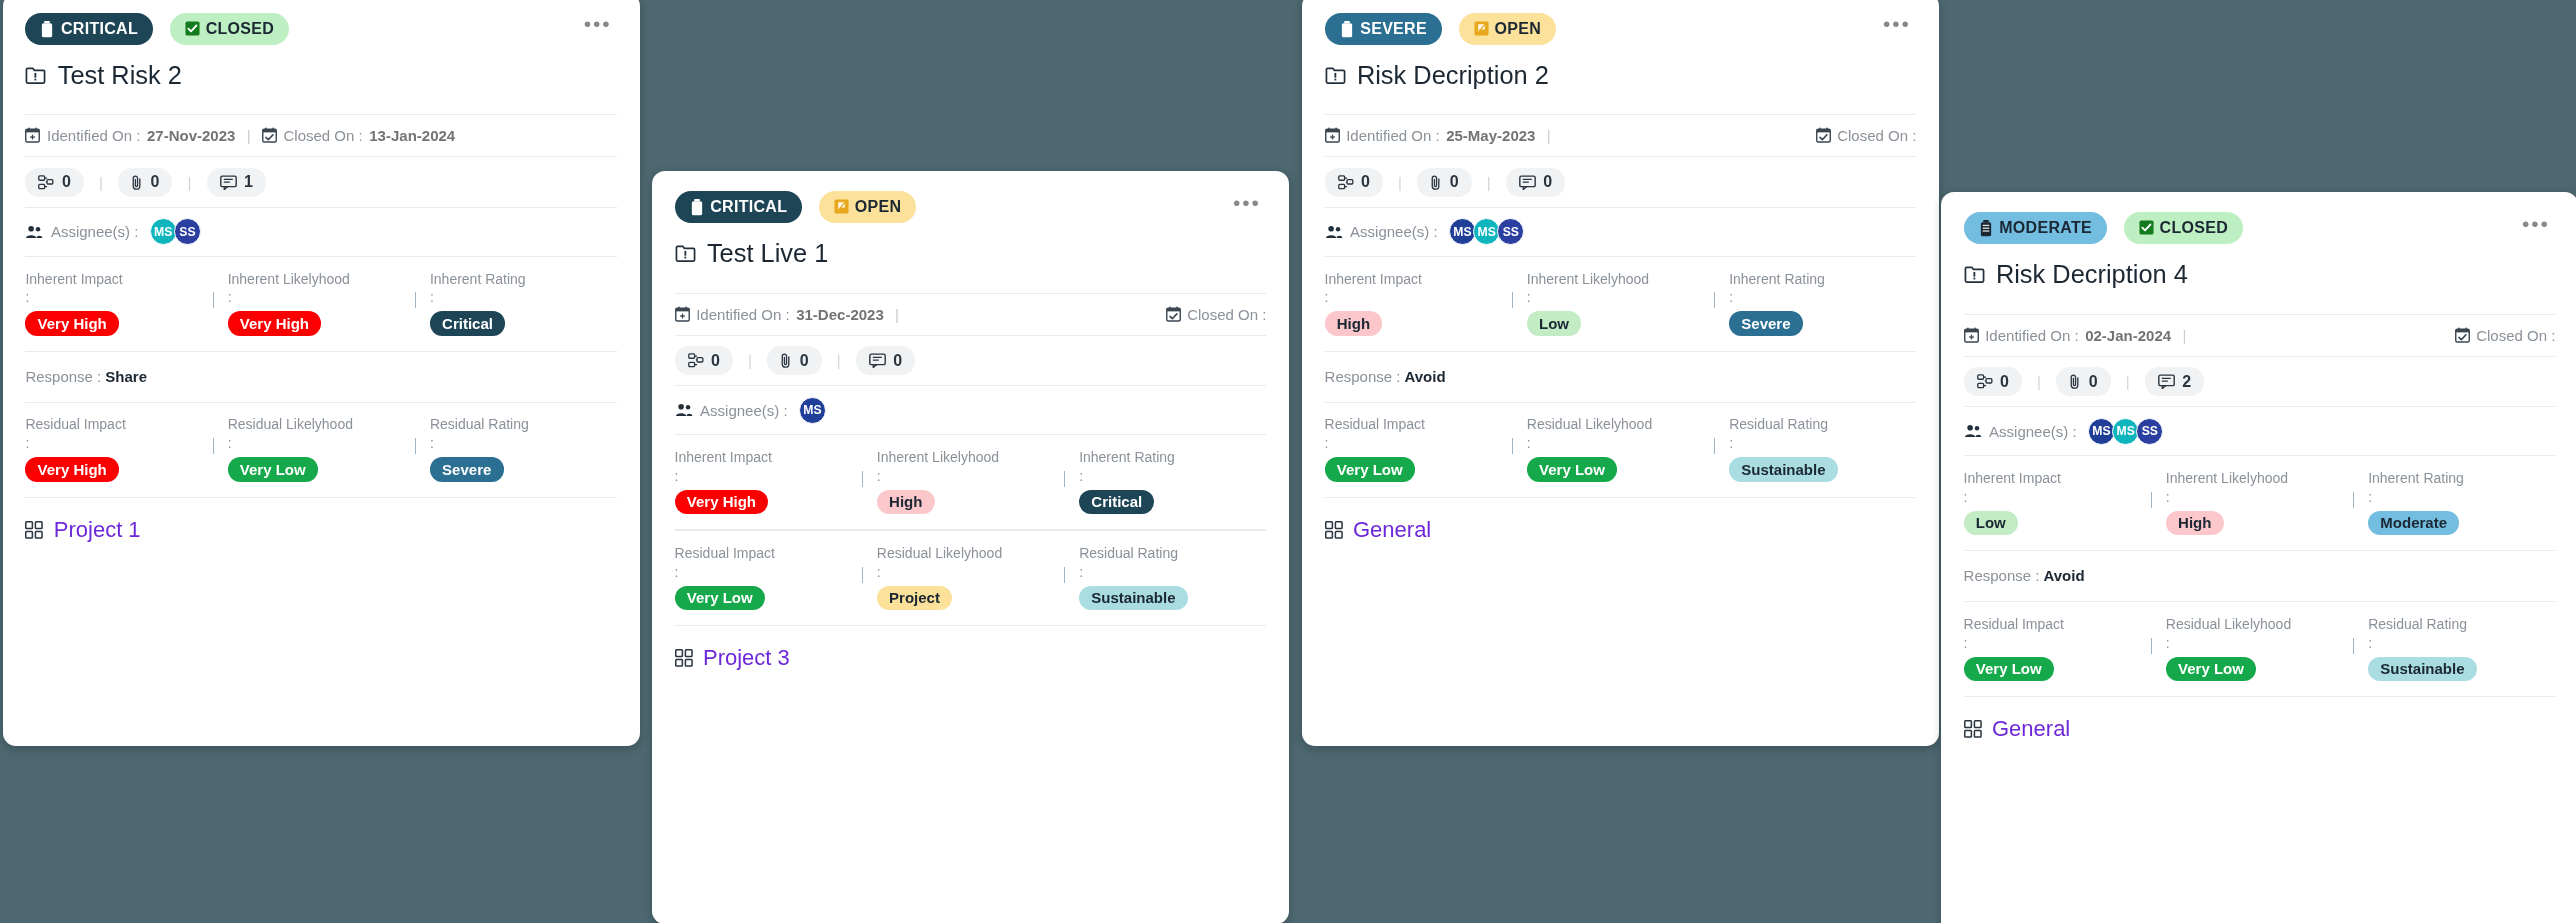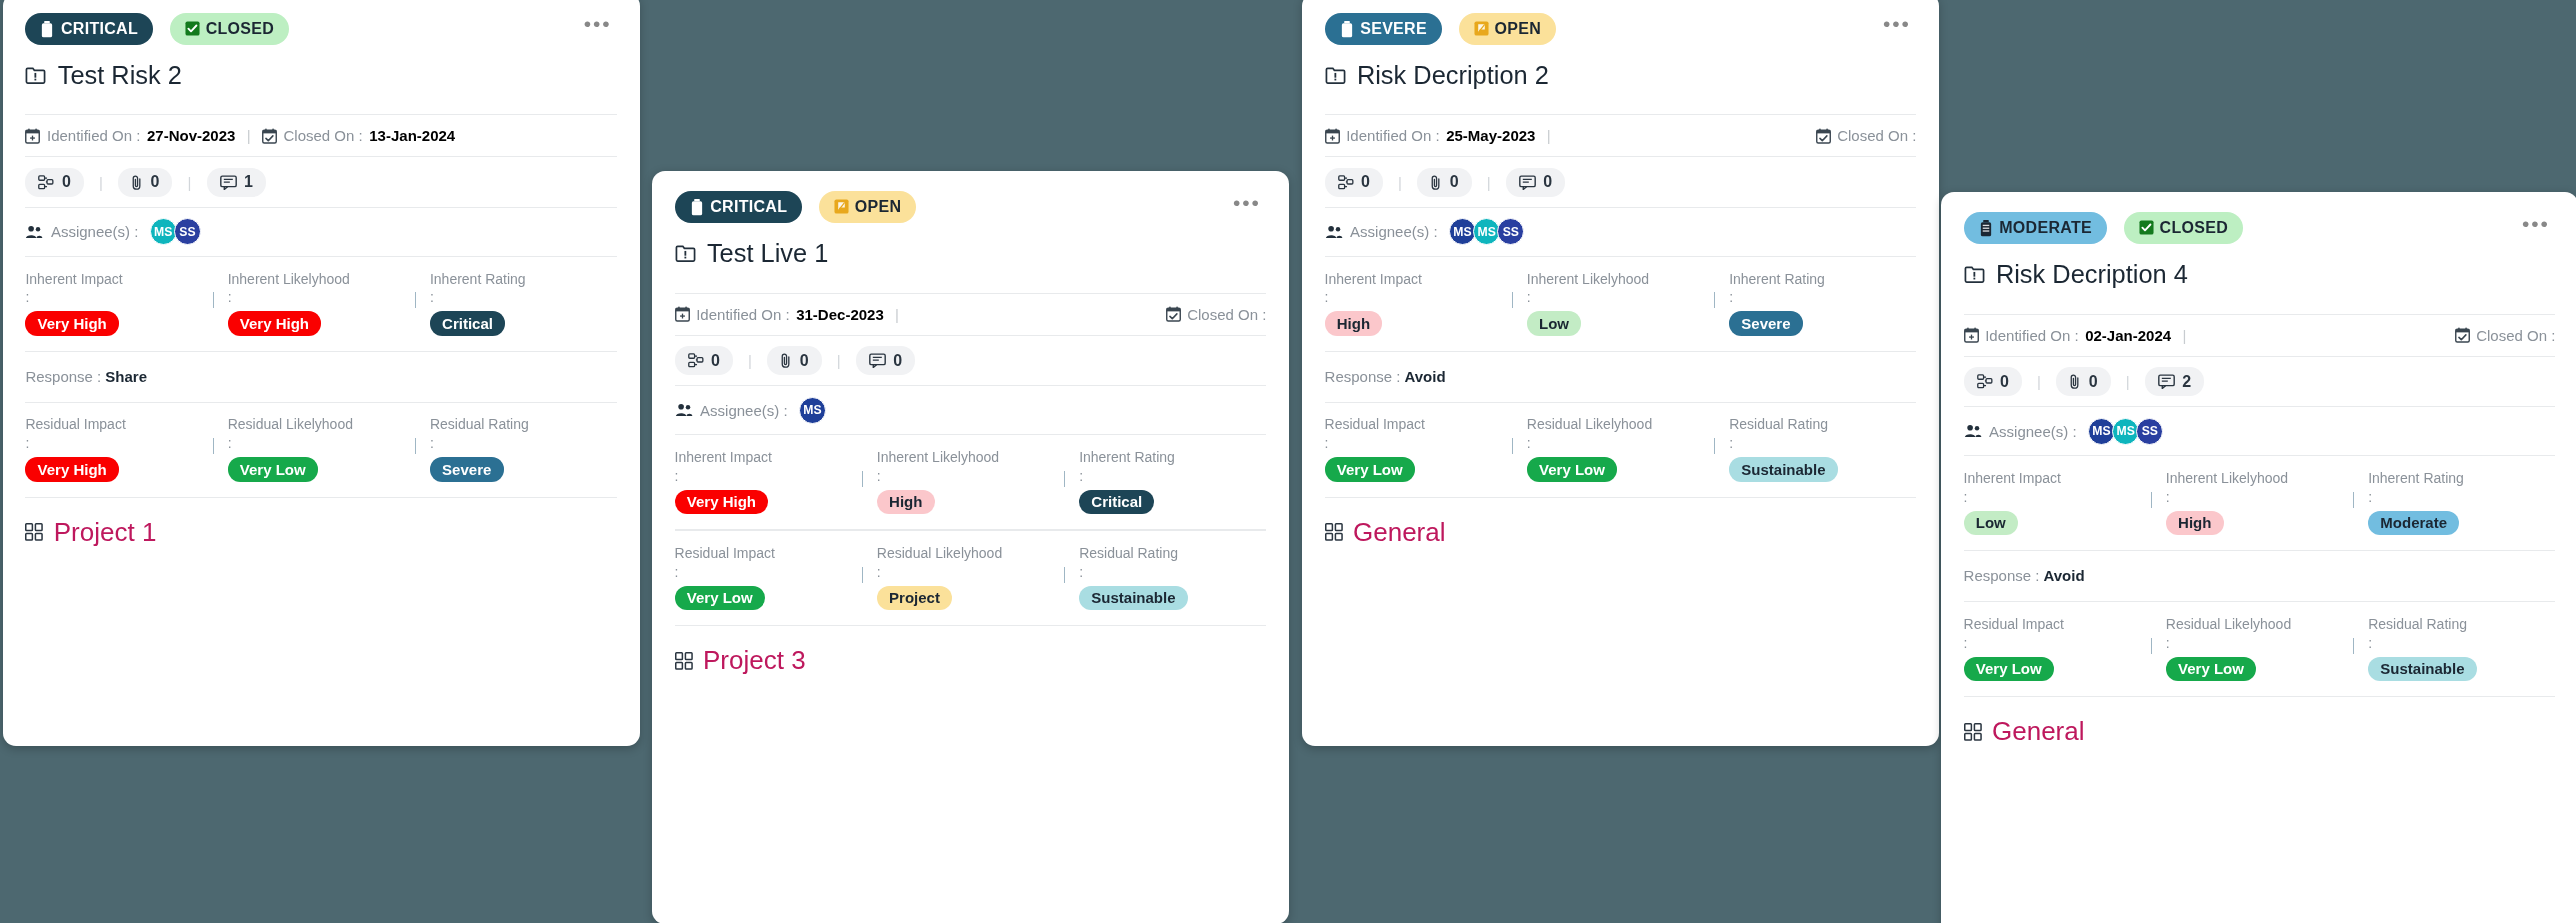--- a/index.html
+++ b/index.html
@@ -48,23 +48,23 @@
   .title-txt { font-size: 25.4px; color: #1b2733; font-weight: 400; }
 
   .sep { height: 0.9px; background: #e8eaec; width: 100%; }
 
   
   .date-row {
     display: flex; align-items: center;
     padding: 12.2px 0; font-size: 15px; color: #8a9199;
     white-space: nowrap; gap: 7.5px;
   }
-  .date-row b { color: #000000; font-weight: 700; }
+  .date-row b { color: #737373; font-weight: 700; }
   .vbar { color: #c8ccd0; padding: 0 3.8px; }
-  .date-seg { display: flex; align-items: center; gap: 6.6px; }
+  .date-seg { display: flex; align-items: flex-start; gap: 6.6px; }
   .date-spacer { flex: 1; }
 
   
   .count-row { display: flex; align-items: center; padding: 10.4px 0; gap: 3.8px; }
   .chip {
     display: inline-flex; align-items: center; gap: 7.5px;
     background: #f1f2f4; border-radius: 14px;
     height: 29px; padding: 0 13px;
     font-size: 16px; color: #2a3540; font-weight: 600;
   }
@@ -103,21 +103,21 @@
   .resp-row {
     padding: 16px 0 17px 0; font-size: 15px; color: #8a9199;
   }
   .resp-row b { color: #1b2733; font-weight: 700; margin-left: 4px; text-align: right; }
 
   
   .footer-row {
     display: flex; align-items: center; gap: 10.4px;
     padding: 19px 0 22.6px 0;
   }
-  .footer-txt { font-size: 26px; color: #be185d; }
+  .footer-txt { font-size: 22px; color: #6d28d9; }
 
   svg { display: block; }
 </style>
 </head>
 <body>
 
 <div id="board">
     <div class="card" style="left:2.8px;top:-7.5px;min-height:753px">
       <div class="card-inner">
         <div class="pill-row">

